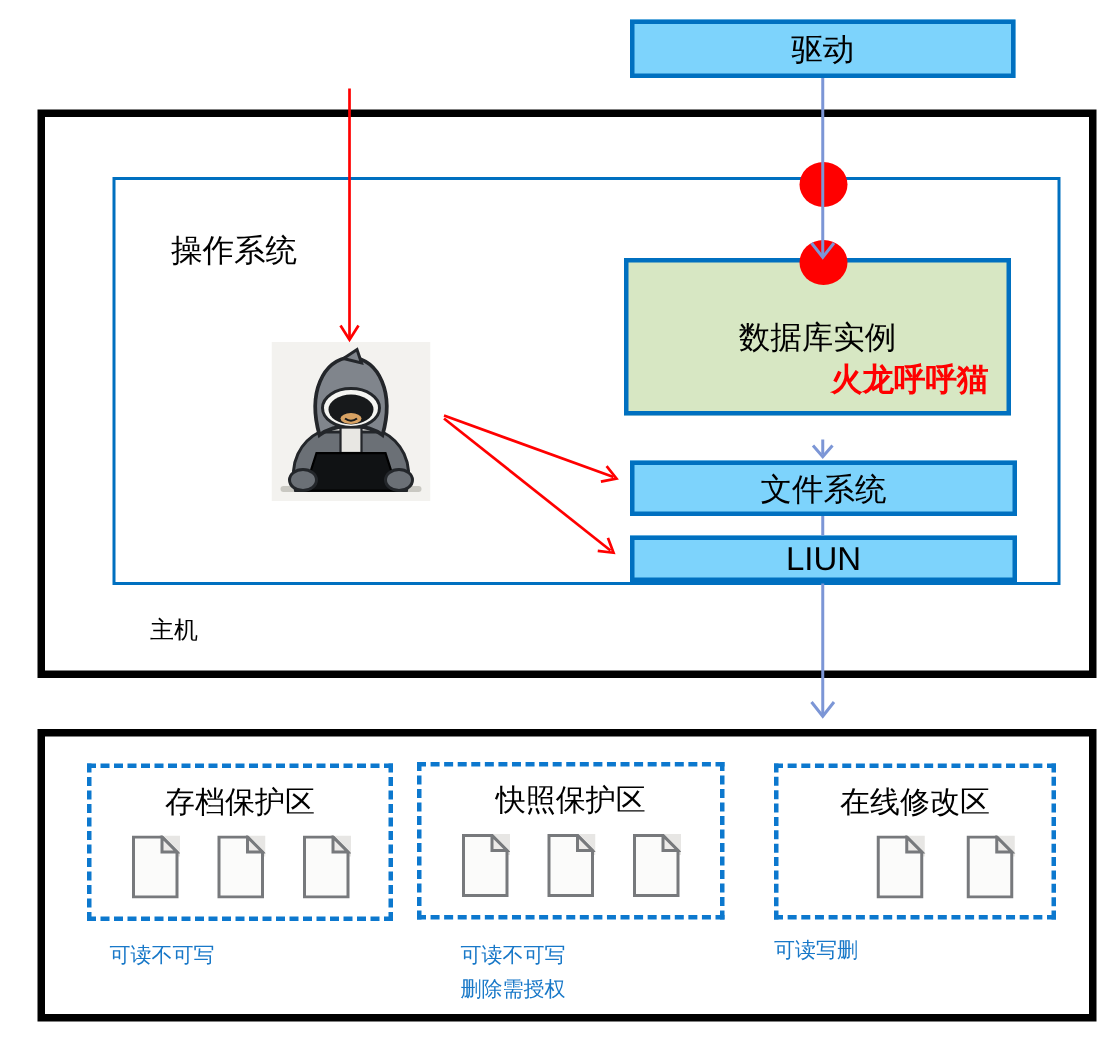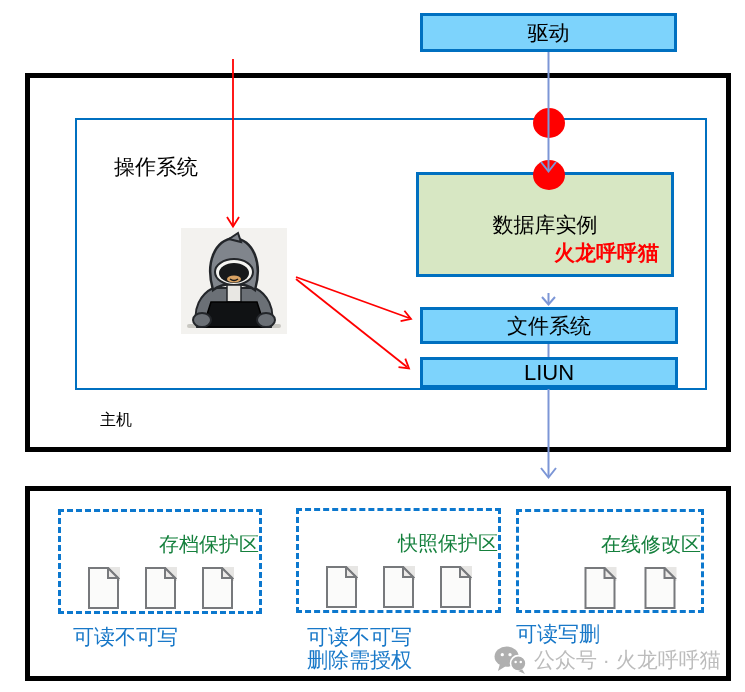--- a/index.html
+++ b/index.html
@@ -17,25 +17,25 @@
   .os-outline{border:2px solid var(--c-box_border,#0070C0);}
   .db-box{background:var(--c-green_fill,#D7E7C3);}
   .db-badge{
     position:absolute;right:12px;bottom:7px;font-weight:bold;
     color:var(--c-red,#FF0000);font-size:21px;
   }
   .plain-label{font-size:16px;color:#000;white-space:nowrap;}
   .zone{
     border:3px dashed var(--c-dashed_border,#0C78CE);background:#fff;
   }
-  .zone-title{margin-top:19px;text-align:right;font-size:20px;color:#15803d;}
+  .zone-title{margin-top:9px;text-align:center;font-size:20px;color:#000000;}
   .zone-icons{margin-top:9px;display:flex;justify-content:center;gap:24px;}
   .zone-icons.shift-right{padding-left:40px;}
   .caption{
-    font-size:21px;line-height:23px;color:var(--c-caption_blue,#1878C8);white-space:nowrap;
+    font-size:14px;line-height:23px;color:var(--c-caption_blue,#1878C8);white-space:nowrap;
   }
   .caption.centered{text-align:left;white-space:normal;}
   .overlay{left:0;top:0;pointer-events:none;z-index:20;}
   .watermark{
     display:flex;align-items:center;gap:7px;z-index:30;
     color:var(--c-watermark_gray,#BCBCBC);font-size:21px;white-space:nowrap;
   }
 </style>
 </head>
 <body>
@@ -102,21 +102,21 @@
         <rect x="19" y="0" width="14" height="14" fill="#E7E6E4"></rect>
         <path d="M2,1 H21 L31,11 V41 H2 Z" fill="#FBFBFA" stroke="#77797C" stroke-width="2"></path>
         <path d="M21,1 V11 H31 Z" fill="#ECEAE8" stroke="#77797C" stroke-width="2"></path>
       </svg>
     </div>
   </div>
   <div class="abs caption" style="left:73px;top:625px;">
     <div>可读不可写</div>
   </div>
 
-  <div class="abs zone" style="left:296px;top:508px;width:205px;height:105px;">
+  <div class="abs zone" style="left:278px;top:508px;width:205px;height:105px;">
     <div class="zone-title">快照保护区</div>
     <div class="zone-icons">
       <svg width="33" height="42" viewBox="0 0 33 42">
         <rect x="19" y="0" width="14" height="14" fill="#E7E6E4"></rect>
         <path d="M2,1 H21 L31,11 V41 H2 Z" fill="#FBFBFA" stroke="#77797C" stroke-width="2"></path>
         <path d="M21,1 V11 H31 Z" fill="#ECEAE8" stroke="#77797C" stroke-width="2"></path>
       </svg>
       <svg width="33" height="42" viewBox="0 0 33 42">
         <rect x="19" y="0" width="14" height="14" fill="#E7E6E4"></rect>
         <path d="M2,1 H21 L31,11 V41 H2 Z" fill="#FBFBFA" stroke="#77797C" stroke-width="2"></path>
@@ -146,33 +146,20 @@
         <rect x="19" y="0" width="14" height="14" fill="#E7E6E4"></rect>
         <path d="M2,1 H21 L31,11 V41 H2 Z" fill="#FBFBFA" stroke="#77797C" stroke-width="2"></path>
         <path d="M21,1 V11 H31 Z" fill="#ECEAE8" stroke="#77797C" stroke-width="2"></path>
       </svg>
     </div>
   </div>
   <div class="abs caption centered" style="left:516px;top:622px;width:192px;">
     <div>可读写删</div>
   </div>
 
-  <div class="abs watermark" style="left:494px;top:645px;">
-    <svg width="33" height="29" viewBox="0 0 34 30">
-      <ellipse cx="13" cy="12" rx="12.5" ry="10.5" fill="#AFAFAF"></ellipse>
-      <path d="M6,20 L4,27 L12,22 Z" fill="#AFAFAF"></path>
-      <circle cx="8.5" cy="10" r="1.7" fill="#FFFFFF"></circle>
-      <circle cx="16.5" cy="10" r="1.7" fill="#FFFFFF"></circle>
-      <circle cx="25" cy="19" r="8" fill="#AFAFAF" stroke="#FFFFFF" stroke-width="1.6"></circle>
-      <path d="M29,25 L32,30 L25,27 Z" fill="#AFAFAF"></path>
-      <circle cx="22.3" cy="17.5" r="1.3" fill="#FFFFFF"></circle>
-      <circle cx="27.6" cy="17.5" r="1.3" fill="#FFFFFF"></circle>
-    </svg>
-    <span>公众号 · 火龙呼呼猫</span>
-  </div>
 
   <svg class="abs overlay" width="745" height="692" viewBox="0 0 745 692">
 
     <ellipse cx="549" cy="123" rx="16" ry="15" style="fill:var(--c-red,#FF0000)"></ellipse>
     <ellipse cx="549" cy="175" rx="16" ry="15" style="fill:var(--c-red,#FF0000)"></ellipse>
 
     <line x1="548.5" y1="52" x2="548.5" y2="171" stroke-width="2" style="stroke:var(--c-connector_blue,#7C96D6)"></line>
     <polyline points="541,162 548.5,171.5 556,162" fill="none" stroke-width="2" style="stroke:var(--c-connector_blue,#7C96D6)"></polyline>
 
     <line x1="548.5" y1="293" x2="548.5" y2="303" stroke-width="2" style="stroke:var(--c-connector_blue,#7C96D6)"></line>

